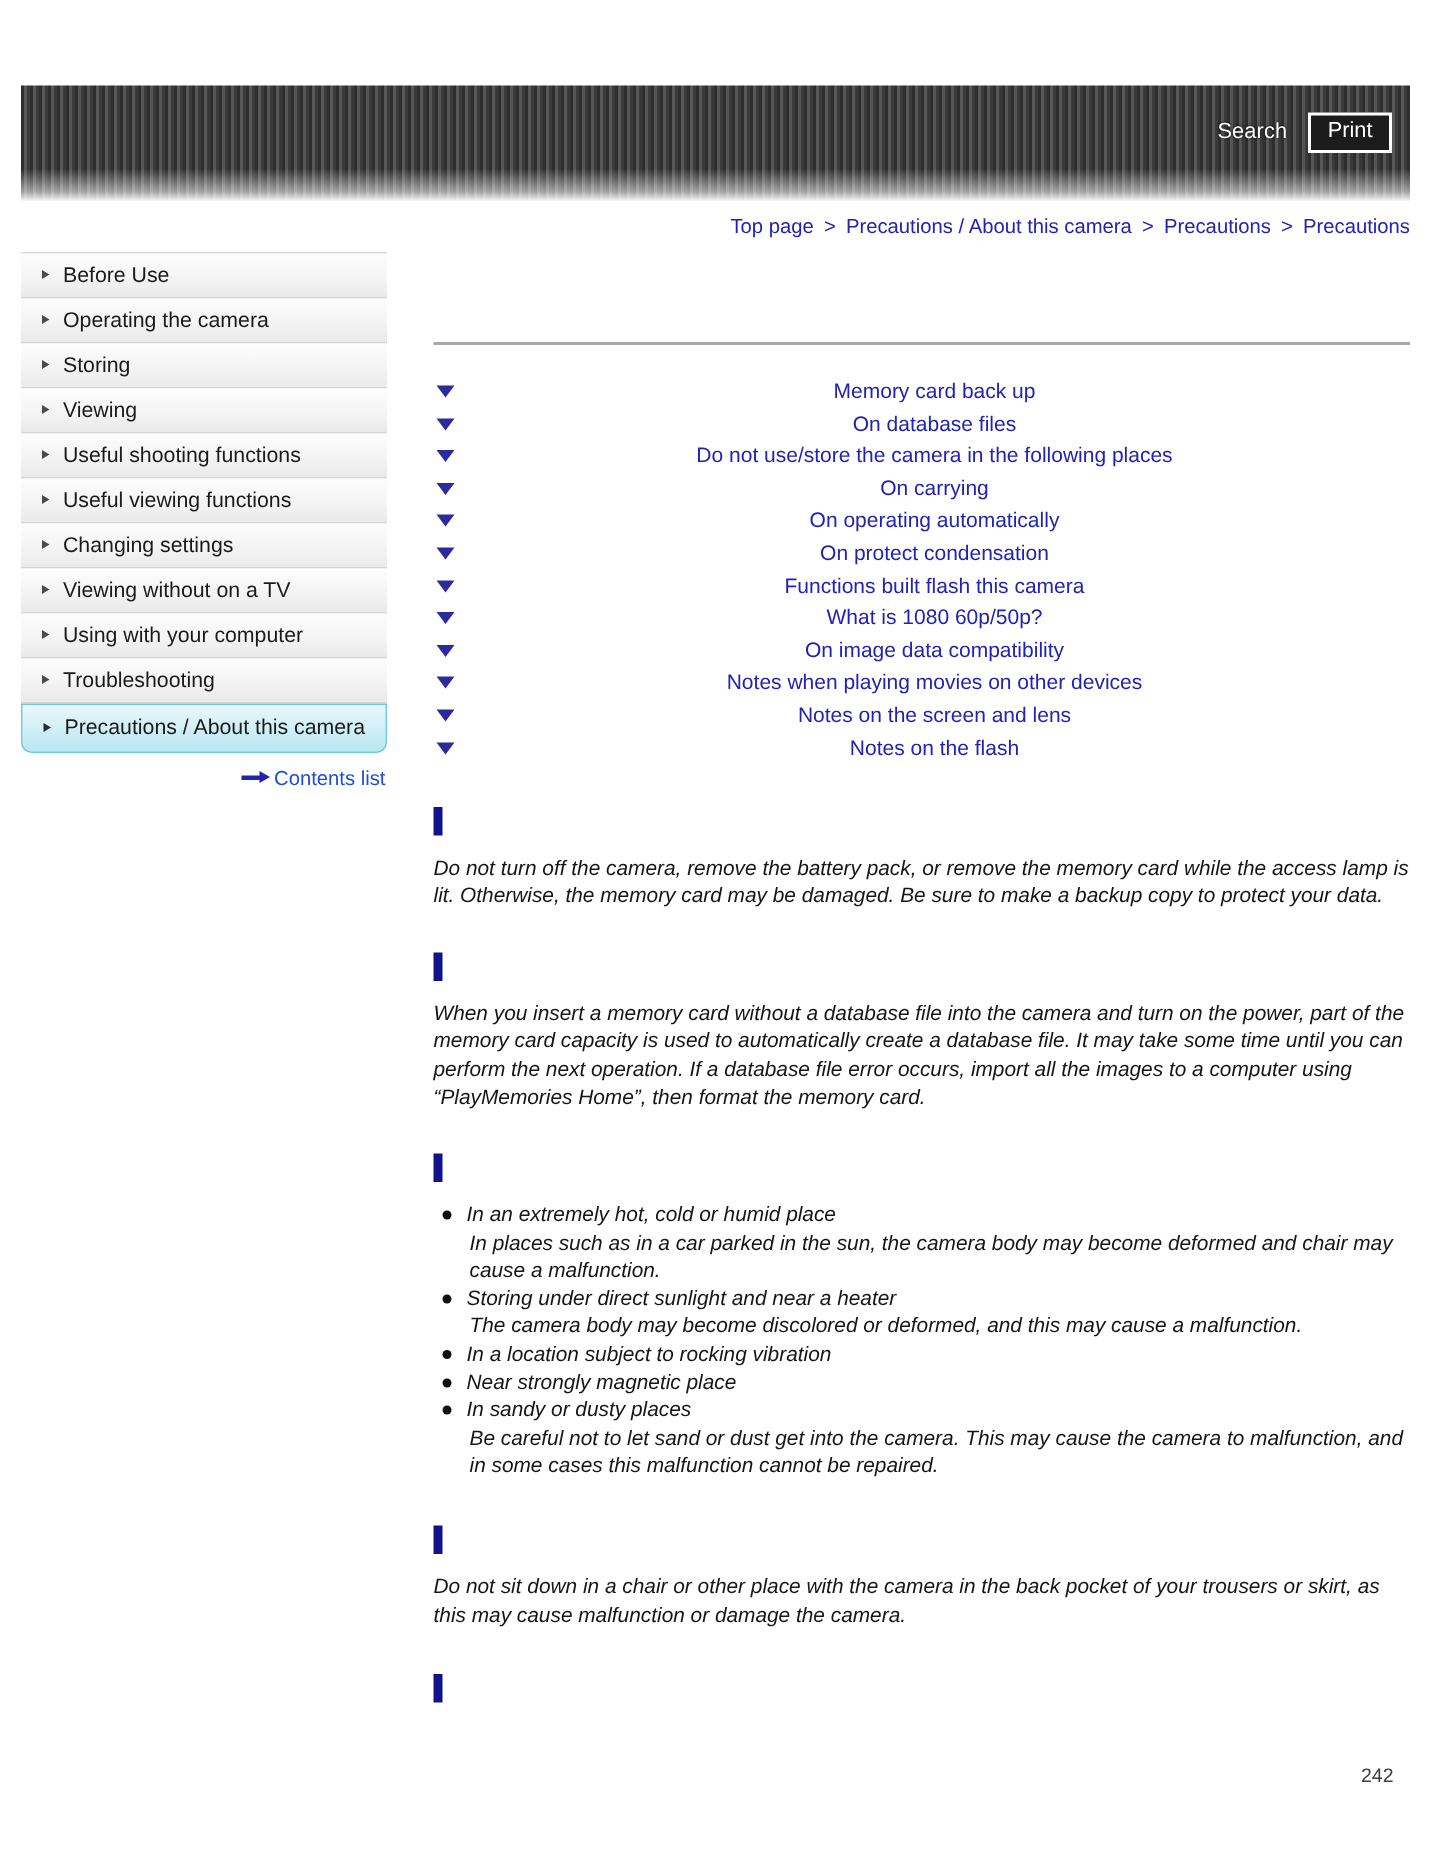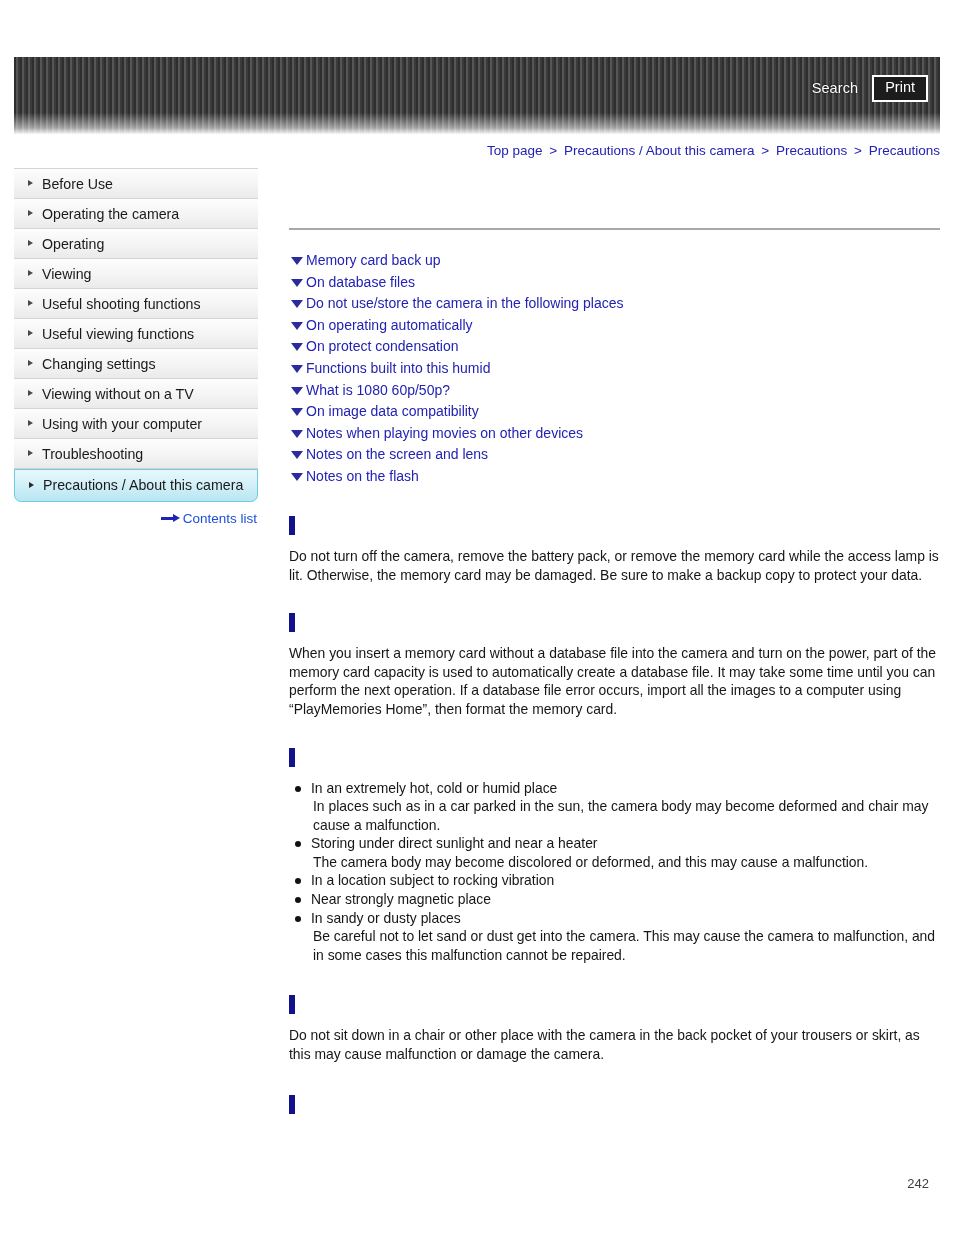--- a/index.html
+++ b/index.html
@@ -174,20 +174,21 @@
   }
   .anchor-item {
     position: relative;
     padding-left: 17px;
     margin-bottom: 3.6px;
     font-size: 14px;
     color: #2222b4;
     cursor: pointer;
     line-height: 18px;
     white-space: nowrap;
+    text-align: center;
   }
   .dtri {
     position: absolute;
     left: 2px;
     top: 6px;
     width: 0; height: 0;
     border-left: 6px solid transparent;
     border-right: 6px solid transparent;
     border-top: 8px solid #2b2b9e;
   }
@@ -210,20 +211,21 @@
     width: 6px;
     height: 19px;
     background: #12128c;
   }
   .section-body {
     margin-top: 12px;
     font-size: 13.9px;
     line-height: 18.6px;
     color: #161616;
     text-align: left;
+    font-style: italic;
   }
   .section-body p { margin: 0; }
 
   .dot-list {
     list-style: none;
     margin: 0;
     padding: 0;
   }
   .dot-list > li {
     position: relative;
@@ -278,21 +280,21 @@
     <li class="nav-item">
       <span class="tri"></span>
       <span>Before Use</span>
     </li>
     <li class="nav-item">
       <span class="tri"></span>
       <span>Operating the camera</span>
     </li>
     <li class="nav-item">
       <span class="tri"></span>
-      <span>Operating</span>
+      <span>Storing</span>
     </li>
     <li class="nav-item">
       <span class="tri"></span>
       <span>Viewing</span>
     </li>
     <li class="nav-item">
       <span class="tri"></span>
       <span>Useful shooting functions</span>
     </li>
     <li class="nav-item">
@@ -341,29 +343,33 @@
     <li class="anchor-item">
       <span class="dtri"></span>
       <span>On database files</span>
     </li>
     <li class="anchor-item">
       <span class="dtri"></span>
       <span>Do not use/store the camera in the following places</span>
     </li>
     <li class="anchor-item">
       <span class="dtri"></span>
+      <span>On carrying</span>
+    </li>
+    <li class="anchor-item">
+      <span class="dtri"></span>
       <span>On operating automatically</span>
     </li>
     <li class="anchor-item">
       <span class="dtri"></span>
       <span>On protect condensation</span>
     </li>
     <li class="anchor-item">
       <span class="dtri"></span>
-      <span>Functions built into this humid</span>
+      <span>Functions built flash this camera</span>
     </li>
     <li class="anchor-item">
       <span class="dtri"></span>
       <span>What is 1080 60p/50p?</span>
     </li>
     <li class="anchor-item">
       <span class="dtri"></span>
       <span>On image data compatibility</span>
     </li>
     <li class="anchor-item">

